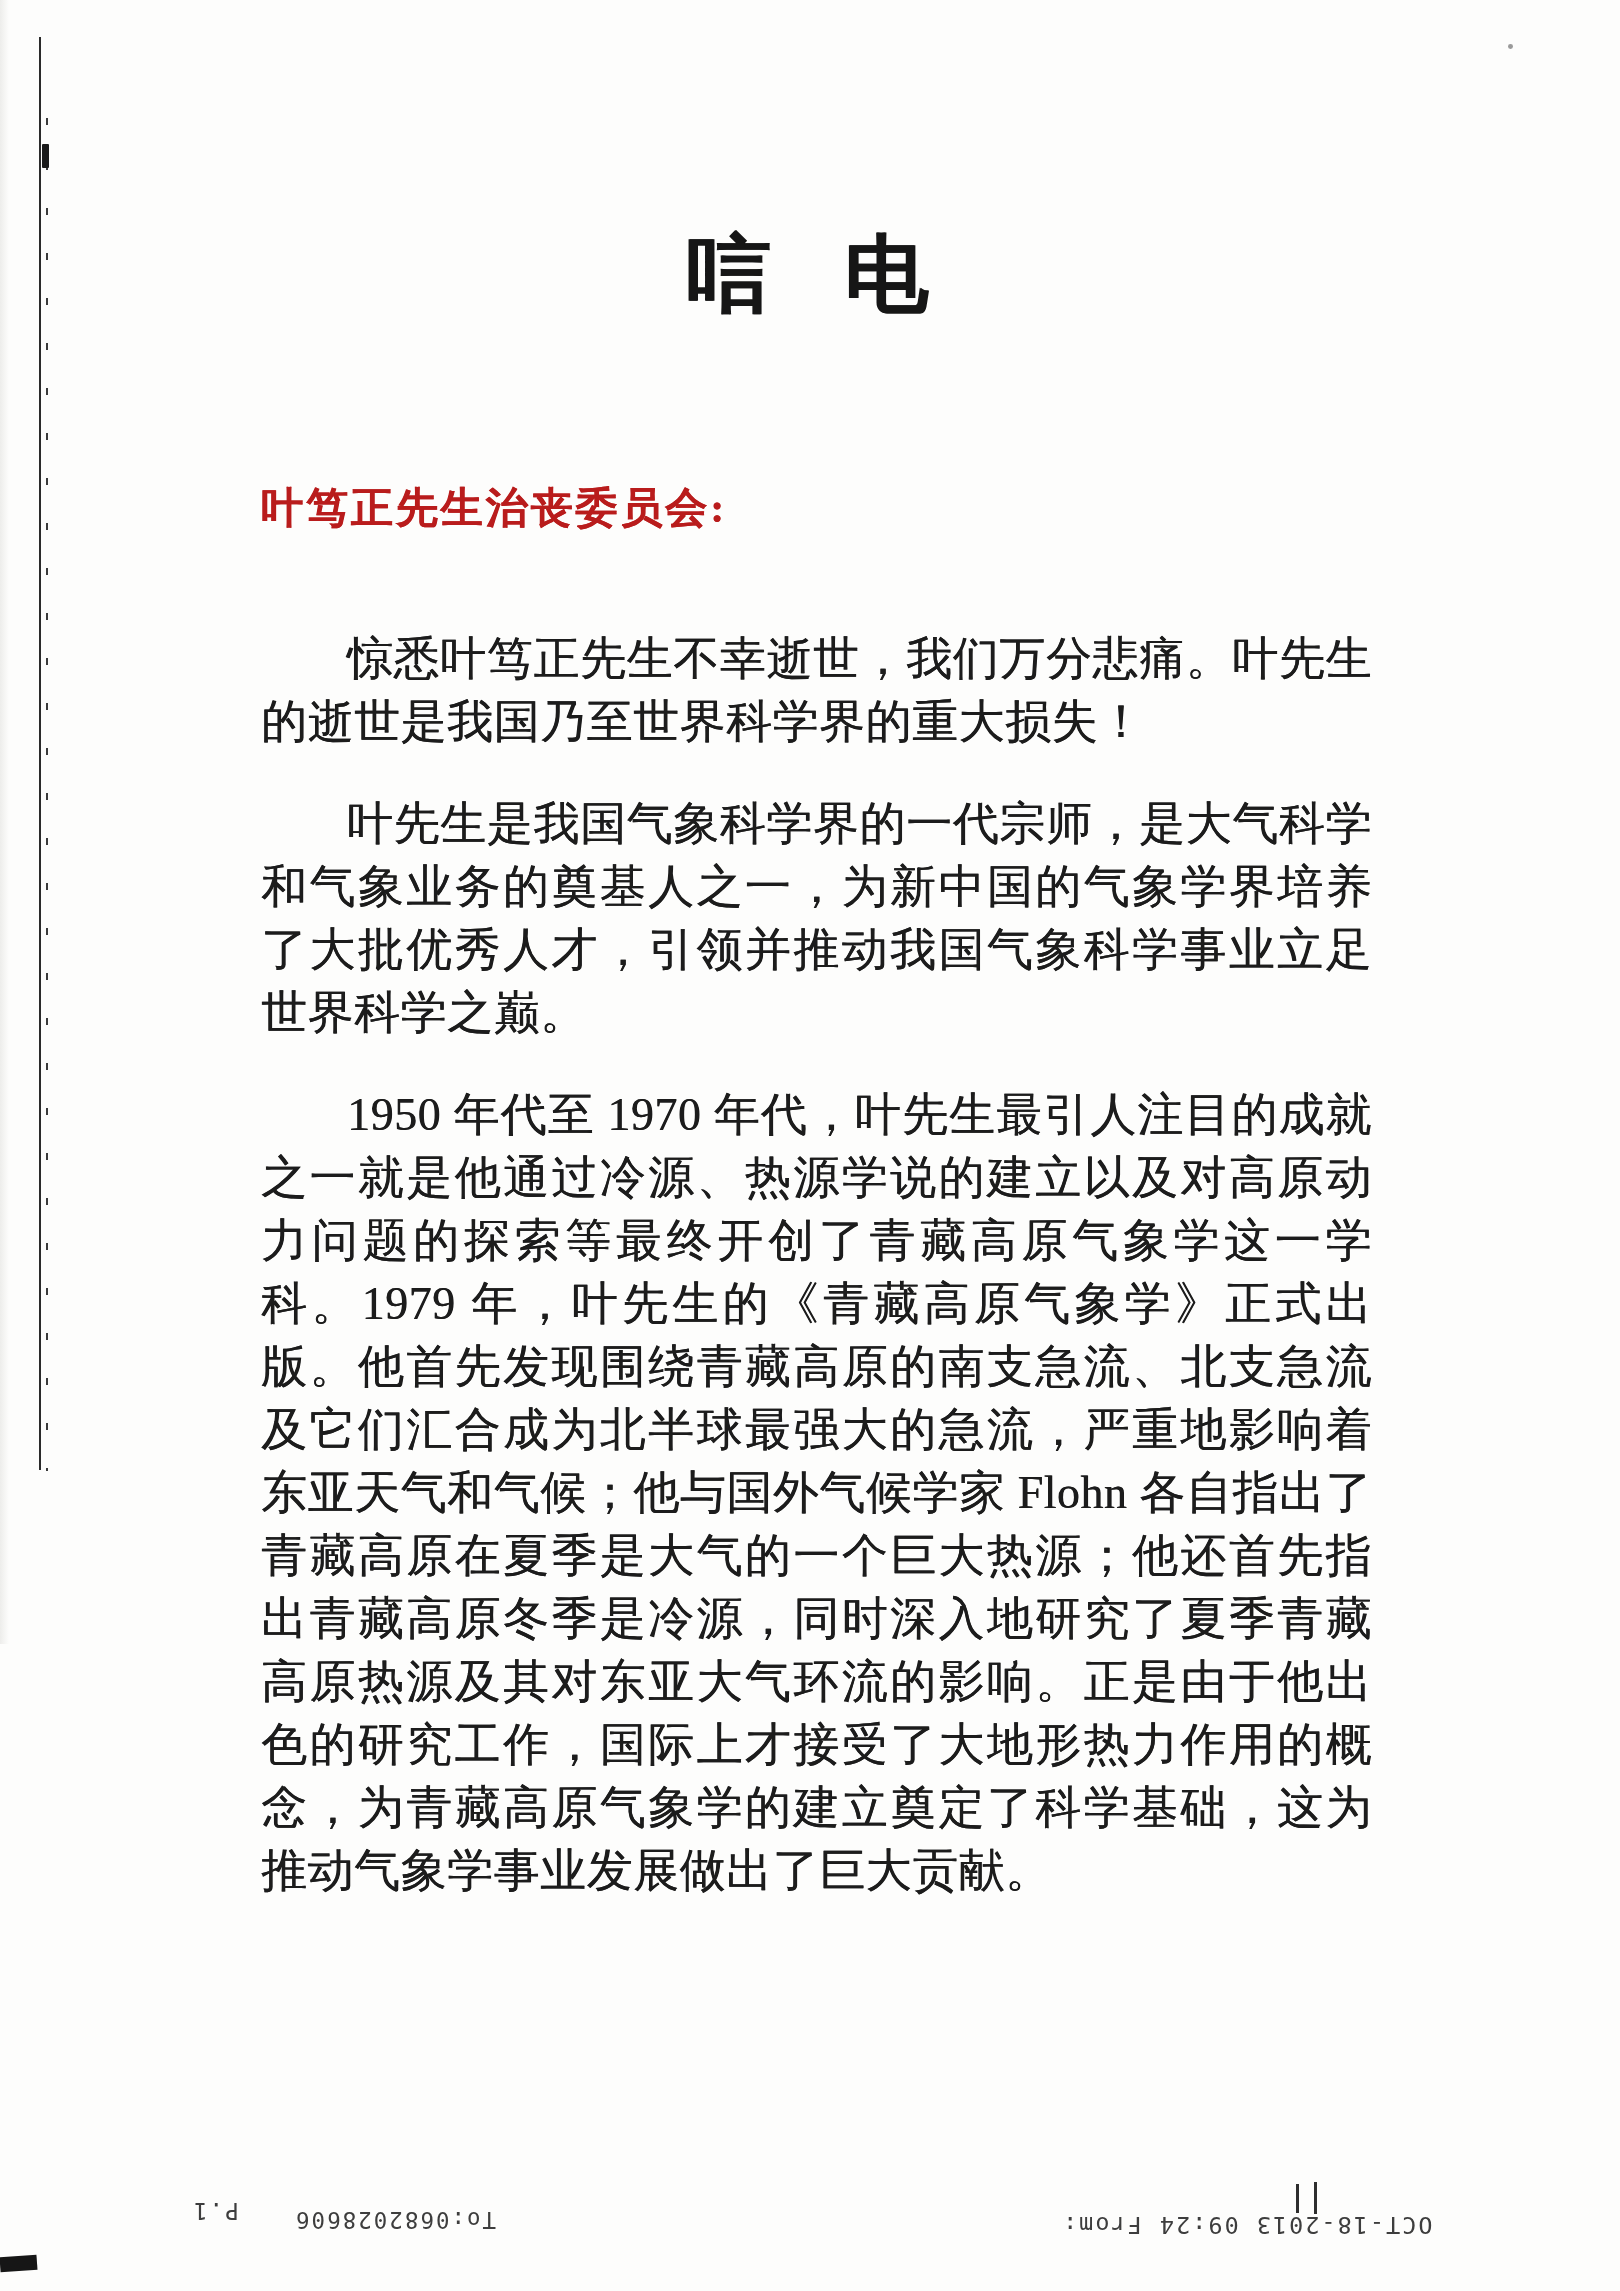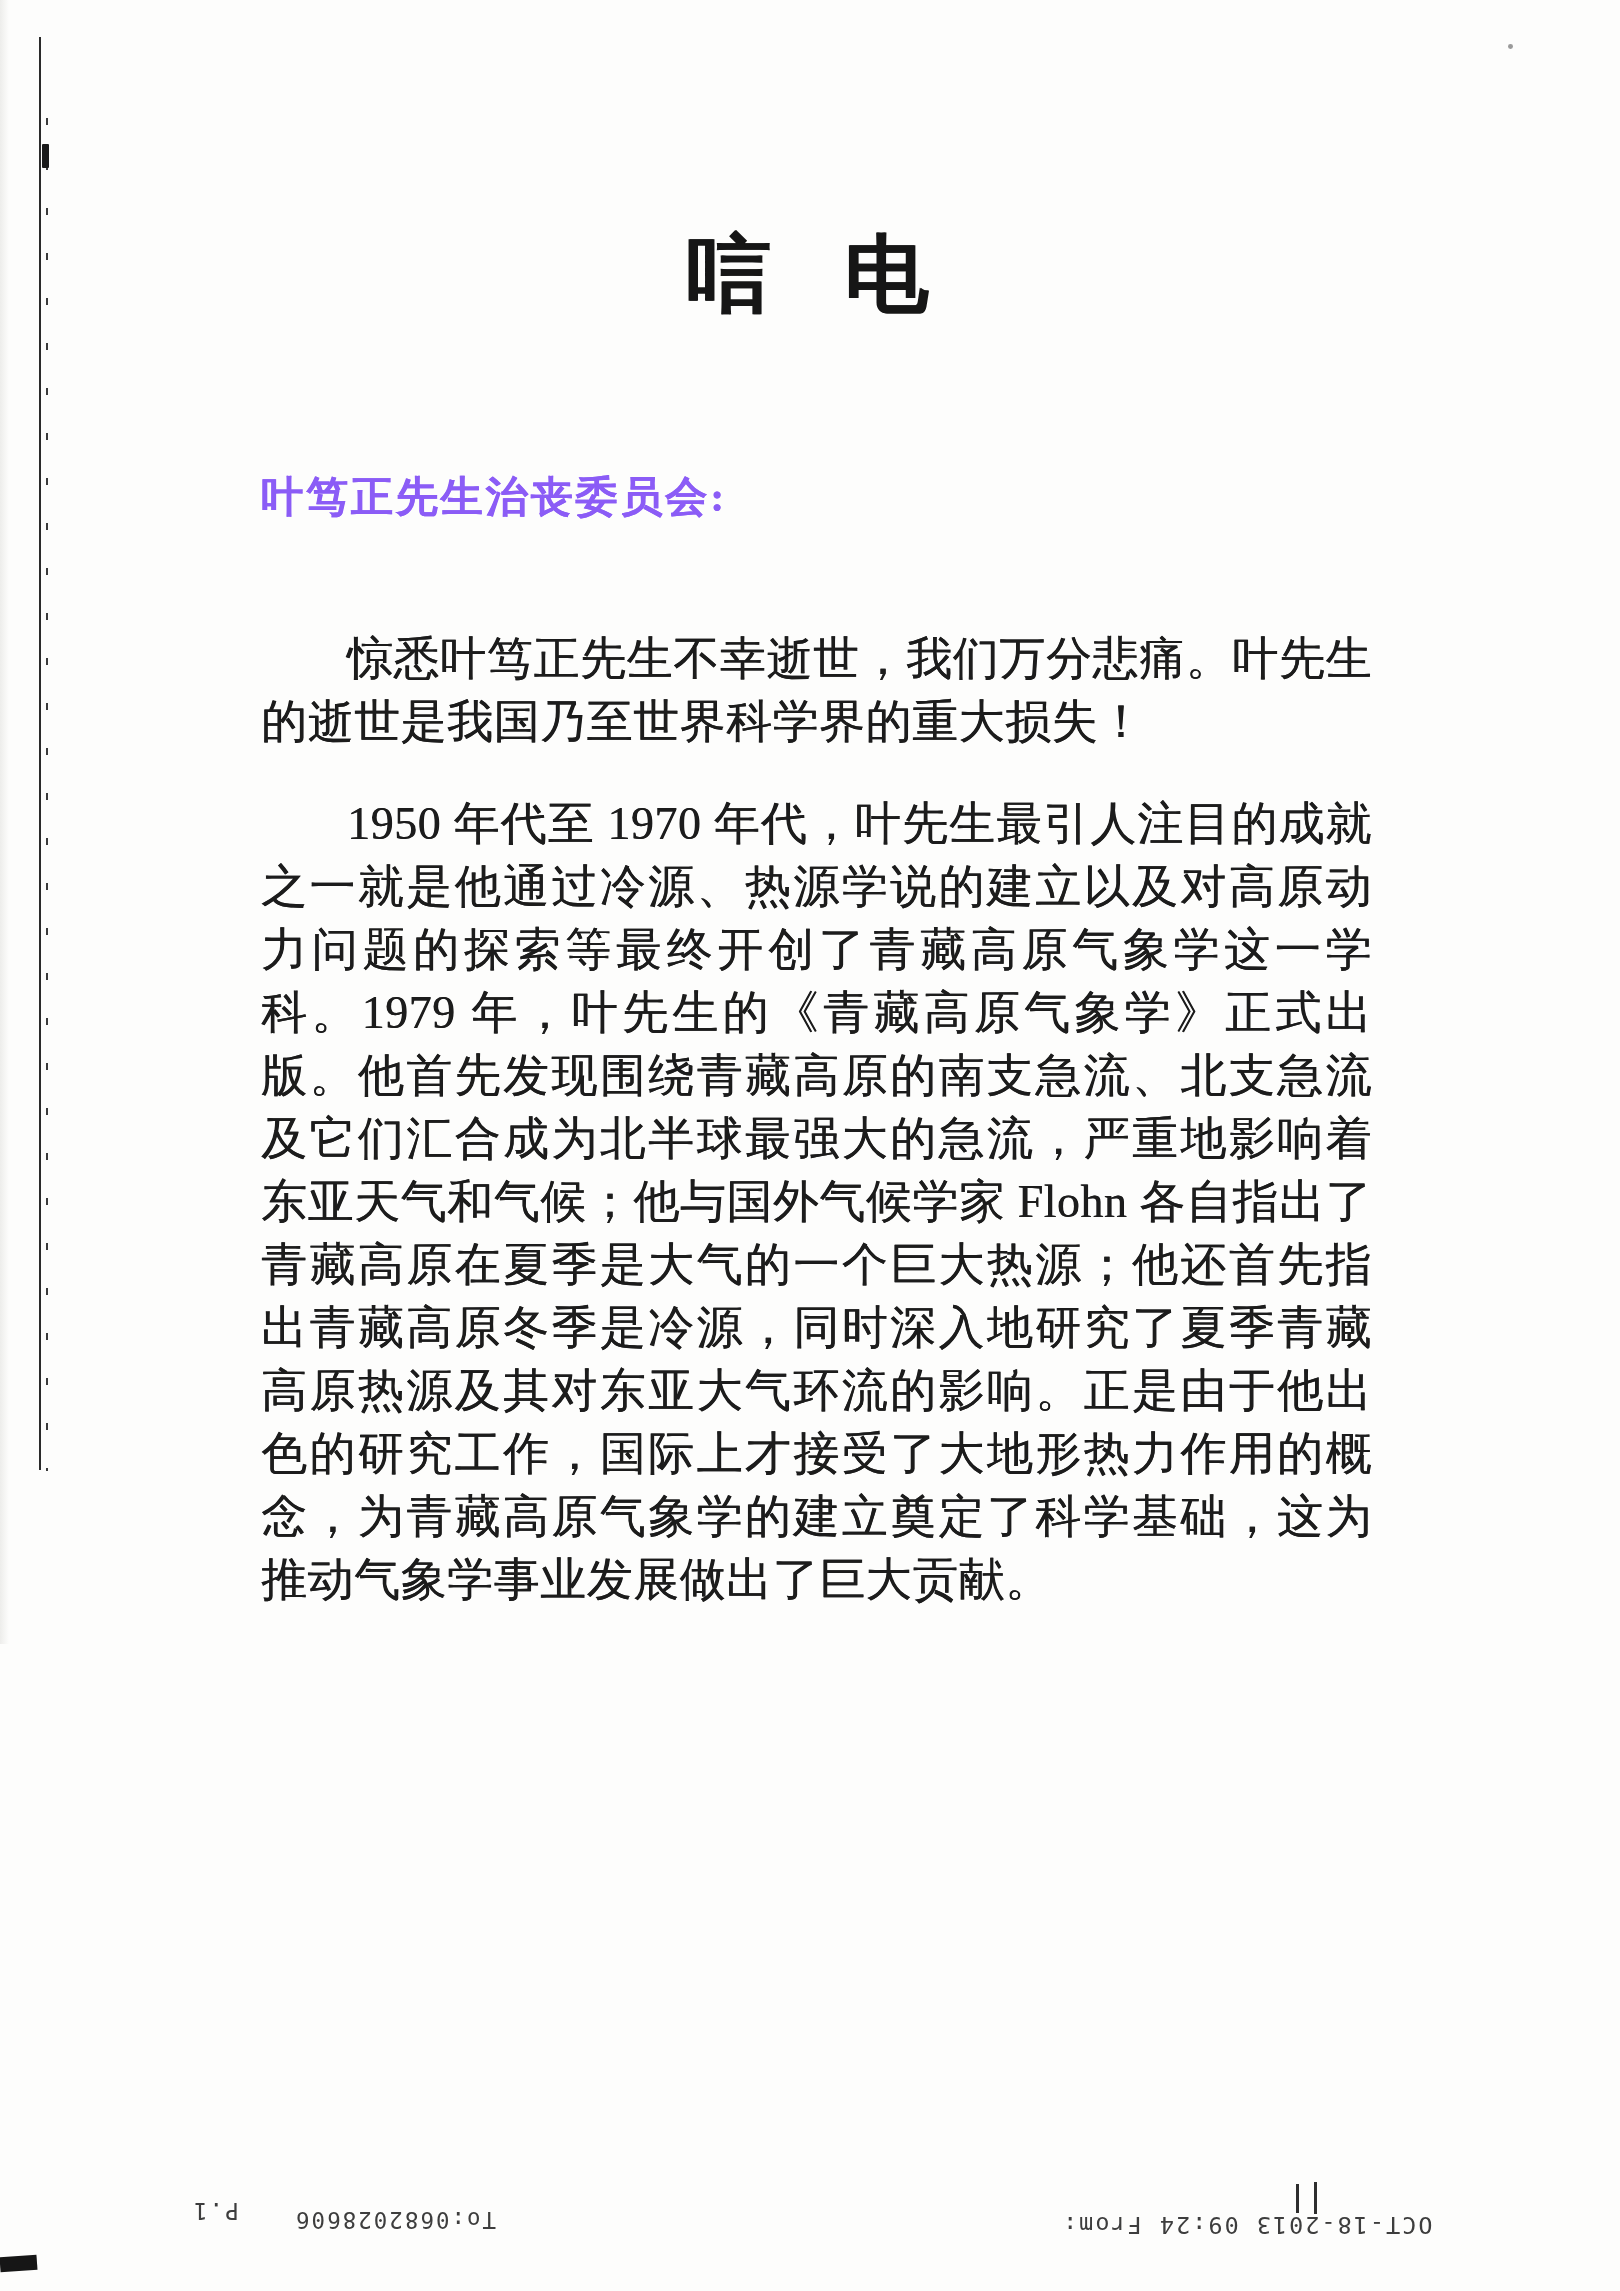--- a/index.html
+++ b/index.html
@@ -35,26 +35,26 @@
     font-size: 84px;
     font-weight: 700;
     letter-spacing: 5.9px;
     word-spacing: 41px;
     color: #161616;
     text-shadow: 1px 0 0 currentColor;
   }
   
   .salutation {
     position: absolute;
-    top: 469px;
+    top: 480px;
     left: 261px;
     font-size: 42px;
     font-weight: 600;
     letter-spacing: 2.9px;
-    color: #8b5cf6;
+    color: #b91c1c;
     text-shadow: 0.5px 0 0 currentColor;
   }
   
   .body-text {
     position: absolute;
     top: 627px;
     left: 261px;
     width: 1111px;
   }
   .body-text p {
@@ -136,20 +136,21 @@
 <div class="page">
 
   <div class="edge-shade"></div>
 
   <div class="title">唁 电</div>
 
   <div class="salutation">叶笃正先生治丧委员会:</div>
 
   <div class="body-text">
     <p>惊悉叶笃正先生不幸逝世，我们万分悲痛。叶先生的逝世是我国乃至世界科学界的重大损失！</p>
+    <p>叶先生是我国气象科学界的一代宗师，是大气科学和气象业务的奠基人之一，为新中国的气象学界培养了大批优秀人才，引领并推动我国气象科学事业立足世界科学之巅。</p>
     <p>1950 年代至 1970 年代，叶先生最引人注目的成就之一就是他通过冷源、热源学说的建立以及对高原动力问题的探索等最终开创了青藏高原气象学这一学科。1979 年，叶先生的《青藏高原气象学》正式出版。他首先发现围绕青藏高原的南支急流、北支急流及它们汇合成为北半球最强大的急流，严重地影响着东亚天气和气候；他与国外气候学家 Flohn 各自指出了青藏高原在夏季是大气的一个巨大热源；他还首先指出青藏高原冬季是冷源，同时深入地研究了夏季青藏高原热源及其对东亚大气环流的影响。正是由于他出色的研究工作，国际上才接受了大地形热力作用的概念，为青藏高原气象学的建立奠定了科学基础，这为推动气象学事业发展做出了巨大贡献。</p>
   </div>
 
   <div class="fax-item fax-page">P.1</div>
   <div class="fax-item fax-to">To:0682028606</div>
   <div class="fax-item fax-from">OCT-18-2013 09:24 From:</div>
 
   <div class="scan-line-left"></div>
   <div class="scan-line-left-dashed"></div>
   <div class="scan-blob-left"></div>

